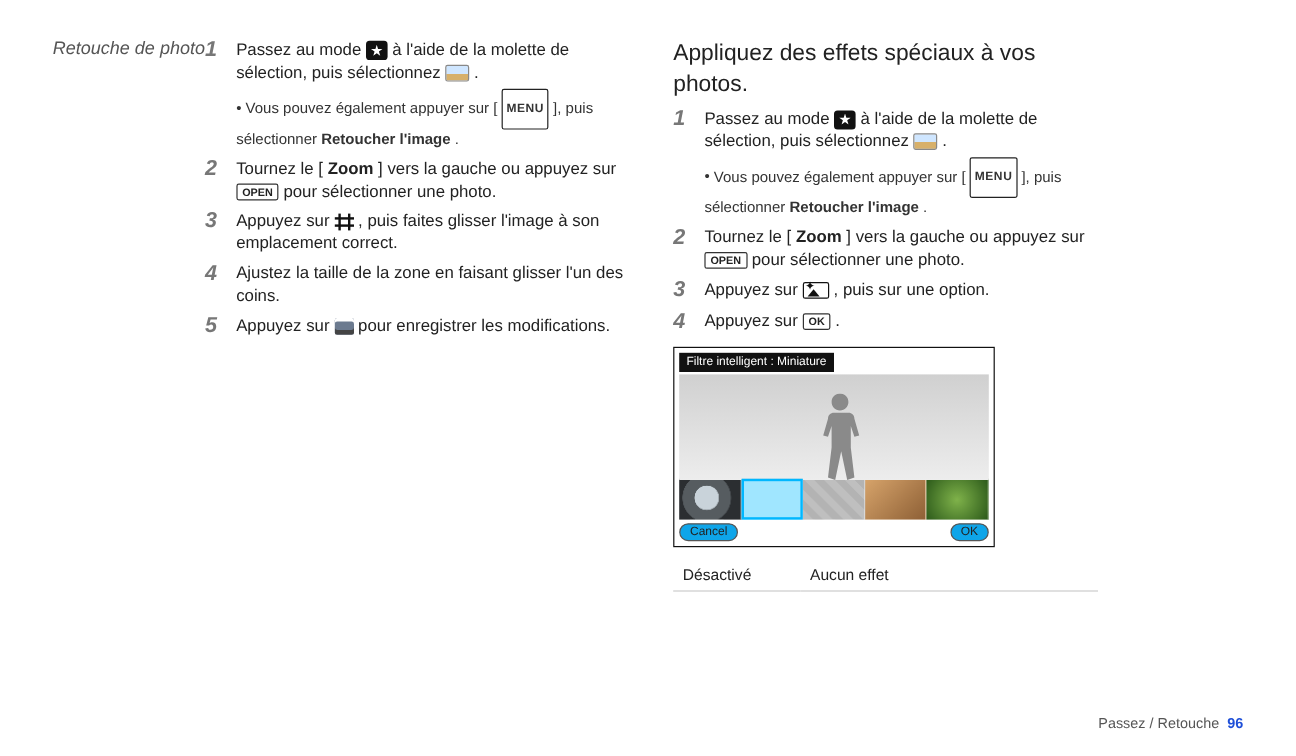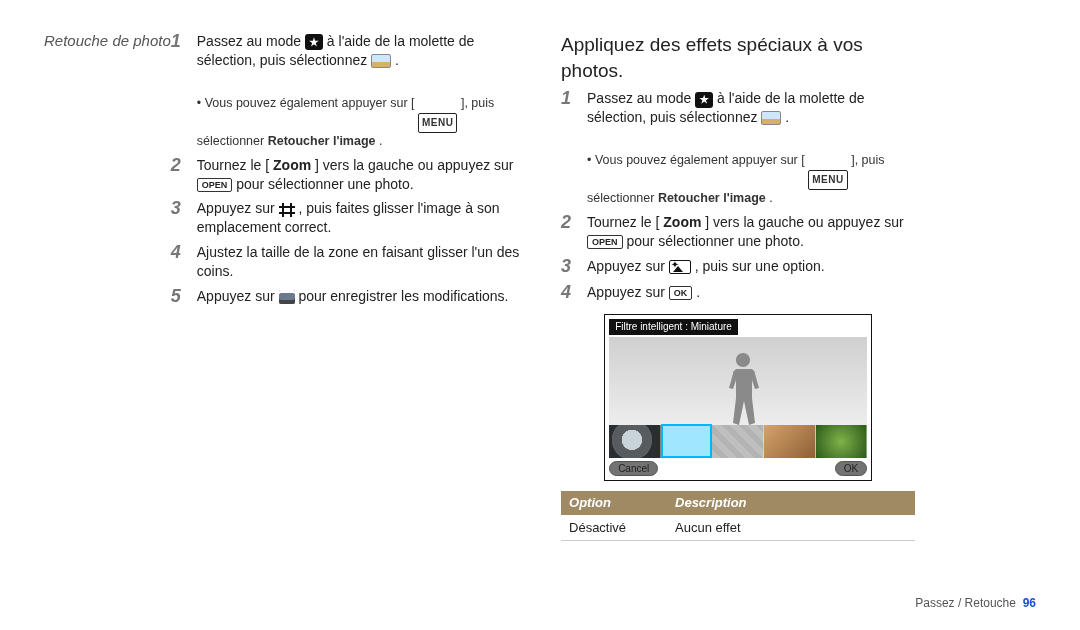--- a/index.html
+++ b/index.html
@@ -104,28 +104,27 @@
     background:#fff;
     clip-path: polygon(50% 0%, 61% 35%, 98% 35%, 68% 57%, 79% 91%, 50% 70%, 21% 91%, 32% 57%, 2% 35%, 39% 35%);
   }
   .ic-photo {
     width:20px;height:14px;
     border:1px solid #888;
     background:linear-gradient(to bottom,#cfe6ff 0 55%, #d7b06a 55% 100%);
     border-radius:2px;
   }
   .ic-menu {
-    height:20px;
+    height:34px;
     padding:0 3px;
     border:1px solid #222;
     font: 700 10px/14px Arial,sans-serif;
     letter-spacing:0.5px;
     border-radius:2px;
     background:#fff;
-    margin-top:39px;
   }
   .ic-key {
     height:14px;
     padding:0 4px;
     border:1px solid #333;
     font: 600 9px/12px Arial,sans-serif;
     border-radius:2px;
     background:#fff;
     color:#222;
   }
@@ -164,21 +163,21 @@
     content:"";
     position:absolute; left:3px; bottom:1px;
     width:0;height:0;
     border-left:5px solid transparent;
     border-right:5px solid transparent;
     border-bottom:6px solid #111;
   }
 
   
   .preview-wrap{
-    display:flex;justify-content:center;
+    display:flex;
     margin-top:12px;
   }
   .preview {
     width:268px;
     border:1.5px solid #111;
     background:#fff;
     padding:4px;
     box-sizing:border-box;
     font-size:11px;
   }
@@ -220,21 +219,21 @@
   .t-grn  { background: radial-gradient(circle,#7fb24a,#2c5a1a); }
   .preview .bar {
     display:flex; justify-content:space-between;
     margin-top:3px;
   }
   .preview .btn {
     border:1px solid #555;
     border-radius:8px;
     padding:0 8px;
     font-size:10px;
-    background:#737373;
+    background:#0ea5e9;
   }
 
   
   table.opts {
     width:100%;
     border-collapse:collapse;
     margin-top:10px;
     font-size:13px;
   }
   table.opts th {
@@ -396,24 +395,20 @@
           </div>
           <div class="bar">
             <span class="btn">Cancel</span>
             <span class="btn">OK</span>
           </div>
         </div>
       </div>
 
       <table class="opts">
         <tbody>
-            <tr>
-          <th>Option</th>
-          <th>Description</th>
-        </tr>
         <tr>
           <td class="k">Désactivé</td>
           <td>Aucun effet</td>
         </tr>
       </tbody>
         </table>
     </div>
   </div>
 
   <div class="footer">

